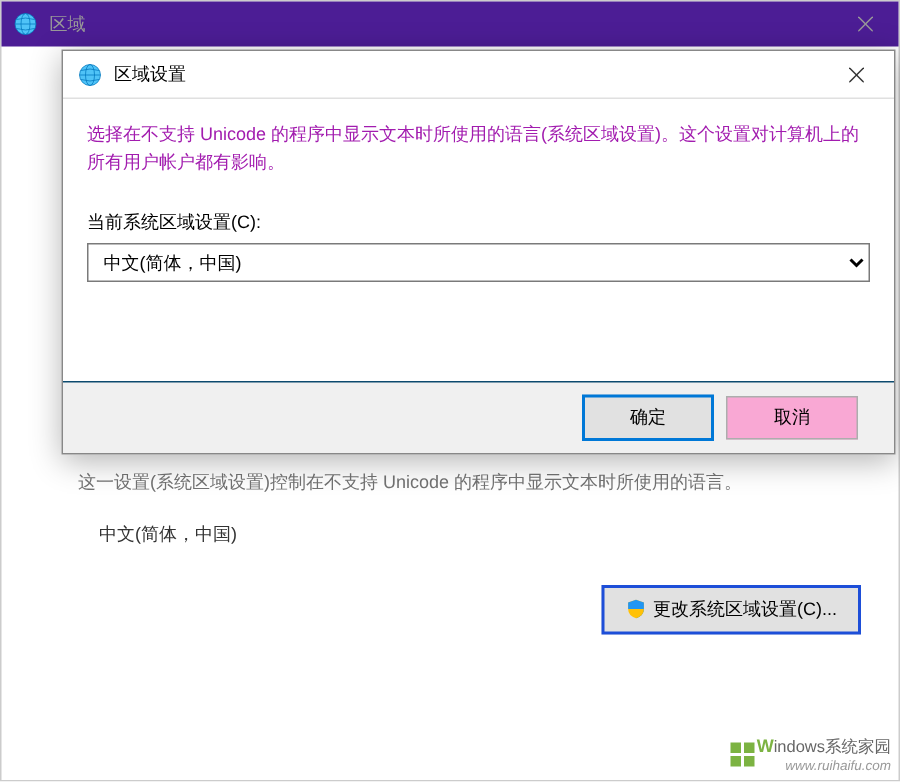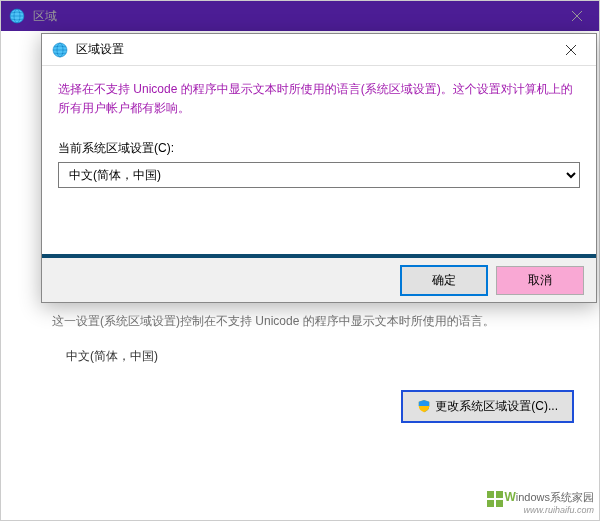--- a/index.html
+++ b/index.html
@@ -161,25 +161,25 @@
       background: #fff;
       cursor: pointer;
     }
     .modal-footer {
       position: absolute;
       bottom: 0;
       left: 0;
       right: 0;
       height: 48px;
       background: #f0f0f0;
-      border-top: 4px solid #0c4a6e;
+      border-top: 1px solid #0c4a6e;
       display: flex;
       align-items: center;
       justify-content: flex-end;
-      padding: 0 12px;
+      padding: 0 24px;
       gap: 8px;
     }
     .modal-btn {
       min-width: 88px;
       padding: 5px 20px;
       font-size: 12px;
       font-family: inherit;
       background: #f9a8d4;
       border: 1px solid #adadad;
       cursor: pointer;
@@ -188,21 +188,21 @@
       border: 2px solid #0078d7;
       background: #e1e1e1;
     }
     
     
     .watermark {
       position: absolute;
       bottom: 6px;
       right: 6px;
       display: flex;
-      align-items: flex-start;
+      align-items: center;
       font-size: 12px;
       font-weight: bold;
     }
     .watermark-logo {
       width: 18px;
       height: 18px;
     }
     .wm-green { color: #7cb342; }
     .wm-text { color: #666; font-size: 11px; font-weight: normal;}
     .wm-sub { display:block; color:#999; font-size:9px; font-weight:normal; text-align:right;font-style:italic;}

